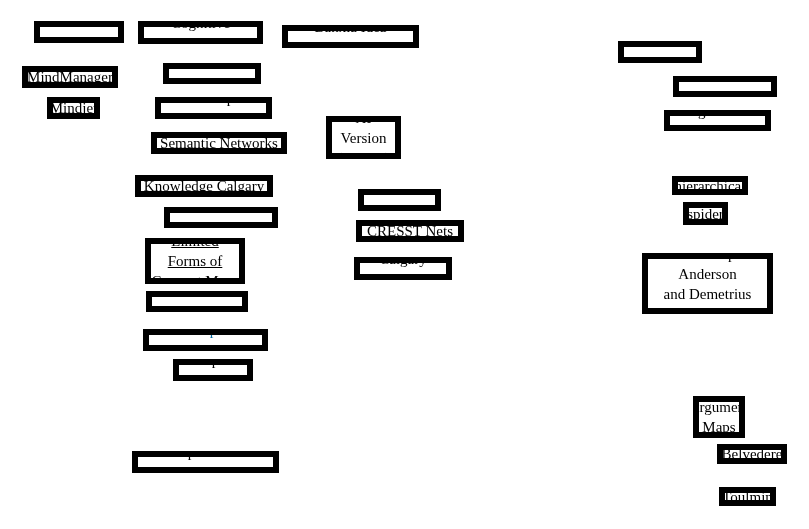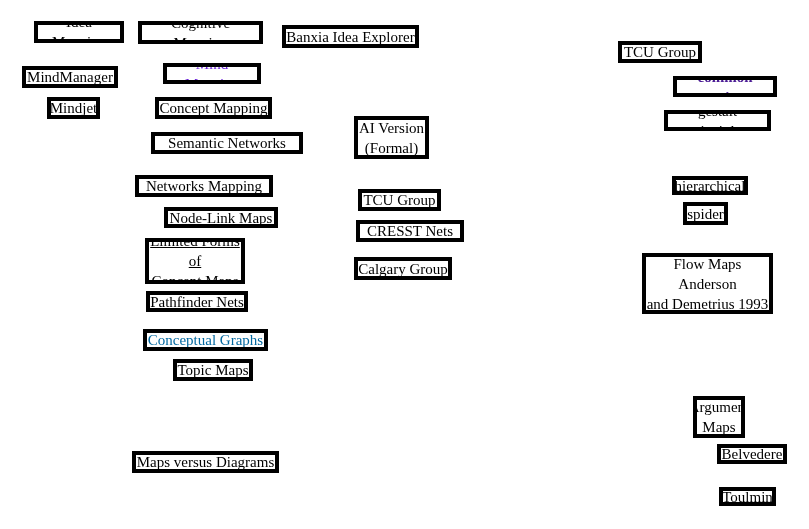--- a/index.html
+++ b/index.html
@@ -11,21 +11,21 @@
     position: relative;
     width: 809px;
     height: 529px;
     background: #ffffff;
     overflow: hidden;
     font-family: "Liberation Serif", "DejaVu Serif", serif;
   }
   .node {
     position: absolute;
     box-sizing: border-box;
-    border: 4px solid #14532d;
+    border: 6px solid #14532d;
     background: #ffffff;
     color: #000000;
     font-size: 15px;
     line-height: 20px;
     display: flex;
     align-items: center;
     justify-content: center;
     text-align: center;
     white-space: pre-line;
     overflow: hidden;
@@ -38,24 +38,24 @@
     <div class="node" style="left: 34px; top: 21px; width: 90px; height: 22px; border-color: rgb(0, 0, 0); color: rgb(0, 0, 0);">Idea Mapping</div>
     <div class="node" style="left: 138px; top: 21px; width: 125px; height: 23px; border-color: rgb(0, 0, 0); color: rgb(0, 0, 0);">Cognitive Mapping</div>
     <div class="node" style="left: 282px; top: 25px; width: 137px; height: 23px; border-color: rgb(0, 0, 0); color: rgb(0, 0, 0);">Banxia Idea Explorer</div>
     <div class="node" style="left: 618px; top: 41px; width: 84px; height: 22px; border-color: rgb(0, 0, 0); color: rgb(0, 0, 0);">TCU Group</div>
     <div class="node" style="left: 163px; top: 63px; width: 98px; height: 21px; border-color: rgb(0, 0, 0); color: #6d28d9;">Mind Mapping</div>
     <div class="node" style="left: 22px; top: 66px; width: 96px; height: 22px; border-color: rgb(0, 0, 0); color: rgb(0, 0, 0);">MindManager</div>
     <div class="node" style="left: 673px; top: 76px; width: 104px; height: 21px; border-color: rgb(0, 0, 0); color: #4c1d95; font-weight: bold;">common region</div>
     <div class="node" style="left: 47px; top: 97px; width: 53px; height: 22px; border-color: rgb(0, 0, 0); color: rgb(0, 0, 0);">Mindjet</div>
     <div class="node" style="left: 155px; top: 97px; width: 117px; height: 22px; border-color: rgb(0, 0, 0); color: rgb(0, 0, 0);">Concept Mapping</div>
     <div class="node" style="left: 664px; top: 110px; width: 107px; height: 21px; border-color: rgb(0, 0, 0); color: rgb(0, 0, 0);">gestalt principles</div>
-    <div class="node" style="left: 326px; top: 116px; width: 75px; height: 43px; border-color: rgb(0, 0, 0); color: rgb(0, 0, 0); margin-left: 28px;">AI Version
+    <div class="node" style="left: 326px; top: 116px; width: 75px; height: 43px; border-color: rgb(0, 0, 0); color: rgb(0, 0, 0);">AI Version
 (Formal)</div>
-    <div class="node" style="left: 151px; top: 132px; width: 152px; height: 22px; border-color: rgb(0, 0, 0); color: rgb(0, 0, 0);">Semantic Networks</div>
-    <div class="node" style="left: 135px; top: 175px; width: 138px; height: 22px; border-color: rgb(0, 0, 0); color: rgb(0, 0, 0);">Networks Mapping</div>
+    <div class="node" style="left: 151px; top: 132px; width: 136px; height: 22px; border-color: rgb(0, 0, 0); color: rgb(0, 0, 0);">Semantic Networks</div>
+    <div class="node" style="left: 135px; top: 175px; width: 138px; height: 22px; border-color: rgb(0, 0, 0); color: rgb(0, 0, 0);">Knowledge Calgary</div>
     <div class="node" style="left: 672px; top: 176px; width: 76px; height: 19px; border-color: rgb(0, 0, 0); color: rgb(0, 0, 0);">hierarchical</div>
     <div class="node" style="left: 358px; top: 189px; width: 83px; height: 22px; border-color: rgb(0, 0, 0); color: rgb(0, 0, 0);">TCU Group</div>
     <div class="node" style="left: 683px; top: 202px; width: 45px; height: 23px; border-color: rgb(0, 0, 0); color: rgb(0, 0, 0);">spider</div>
     <div class="node" style="left: 143px; top: 207px; width: 114px; height: 21px; border-color: rgb(0, 0, 0); color: rgb(0, 0, 0); margin-left: 21px;">Node-Link Maps</div>
     <div class="node" style="left: 356px; top: 220px; width: 108px; height: 22px; border-color: rgb(0, 0, 0); color: rgb(0, 0, 0);">CRESST Nets</div>
     <div class="node" style="left: 145px; top: 238px; width: 100px; height: 46px; border-color: rgb(0, 0, 0); color: rgb(0, 0, 0); text-decoration: underline;">Limited Forms of
 Concept Maps</div>
     <div class="node" style="left: 642px; top: 253px; width: 131px; height: 61px; border-color: rgb(0, 0, 0); color: rgb(0, 0, 0);">Flow Maps
 Anderson
 and Demetrius 1993</div>

